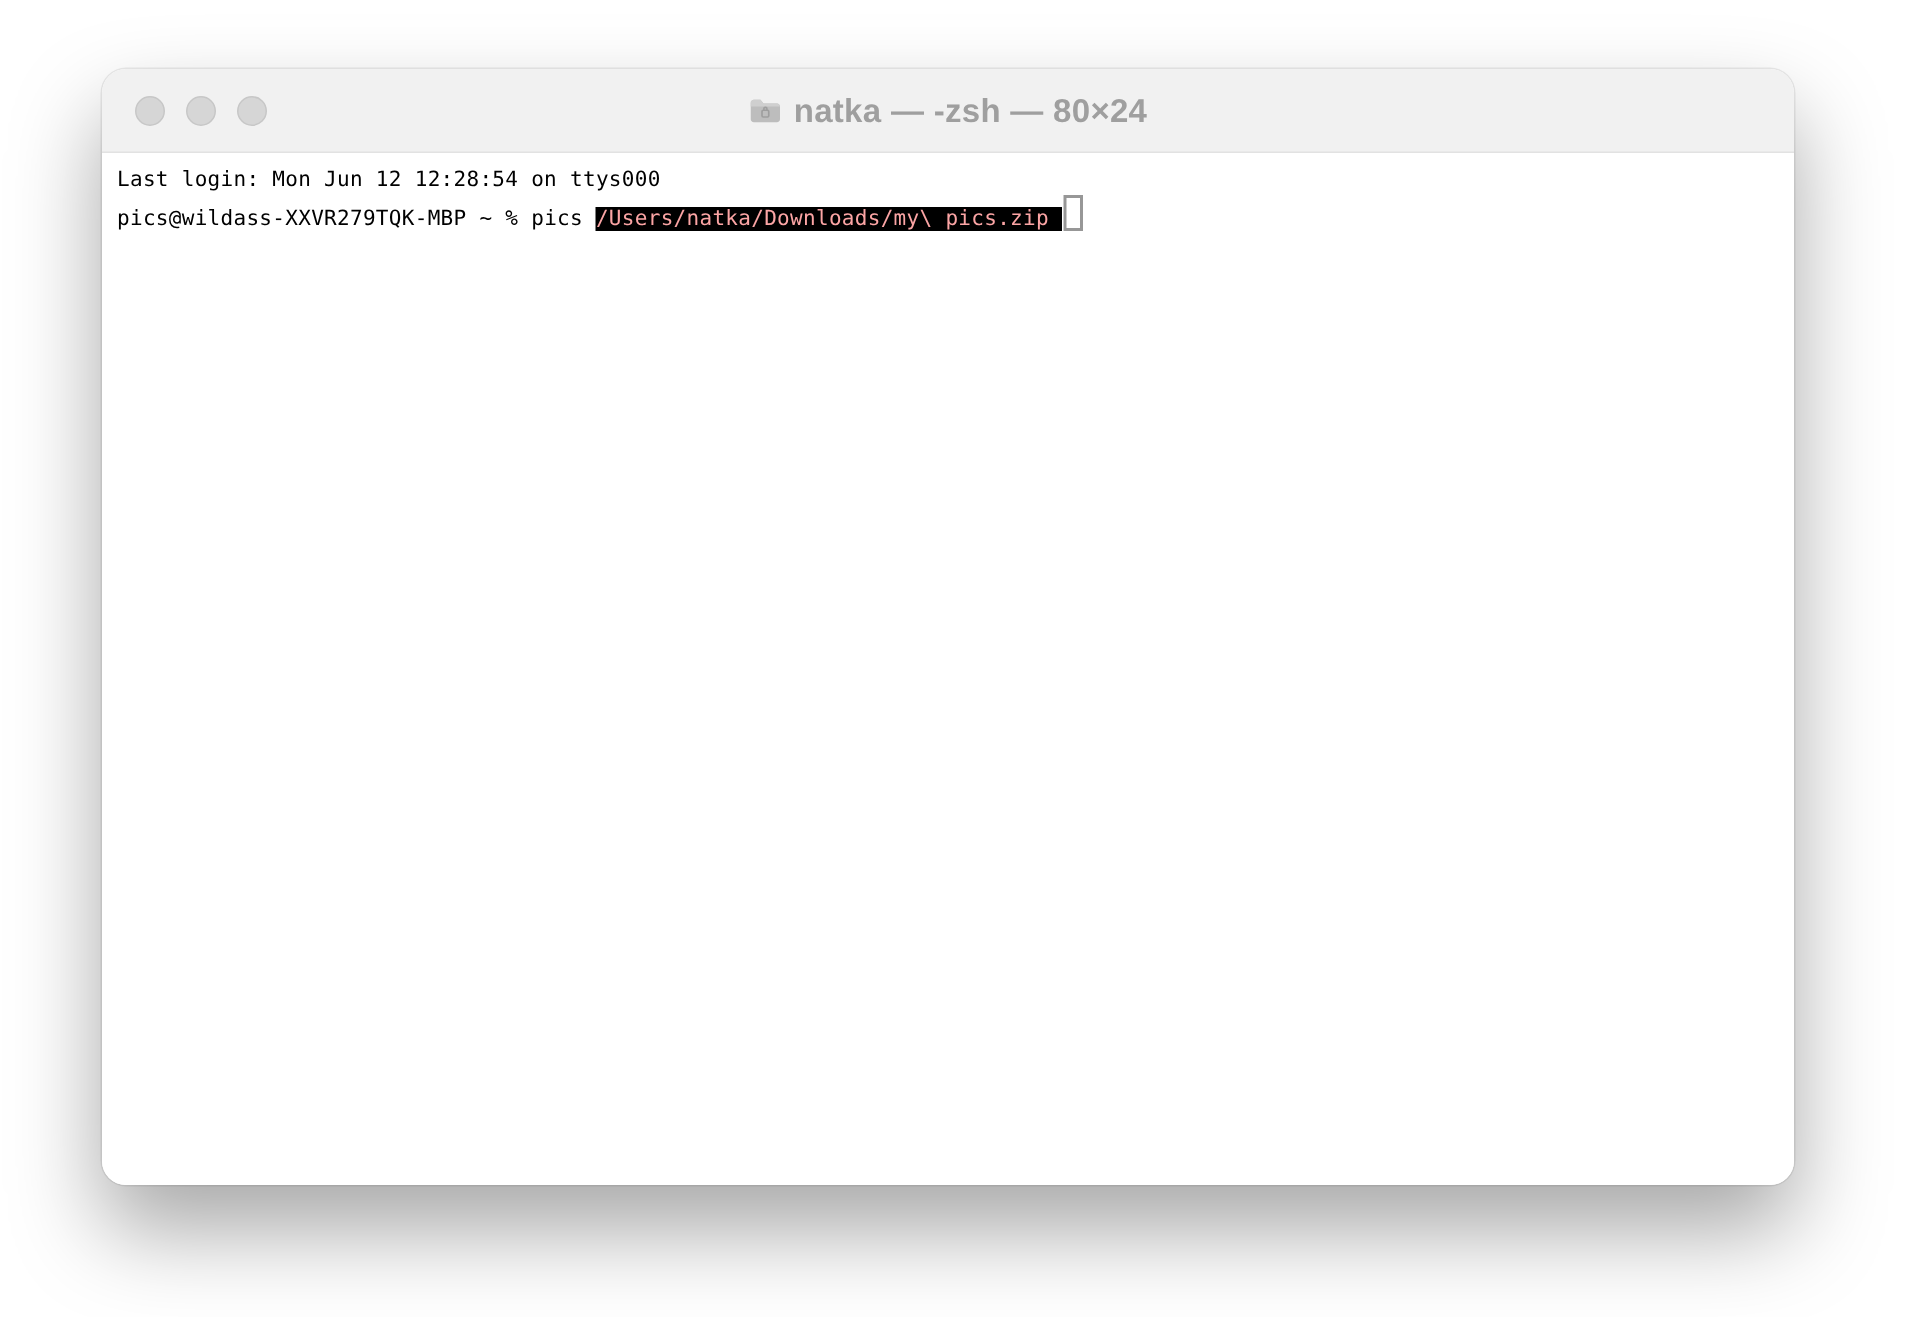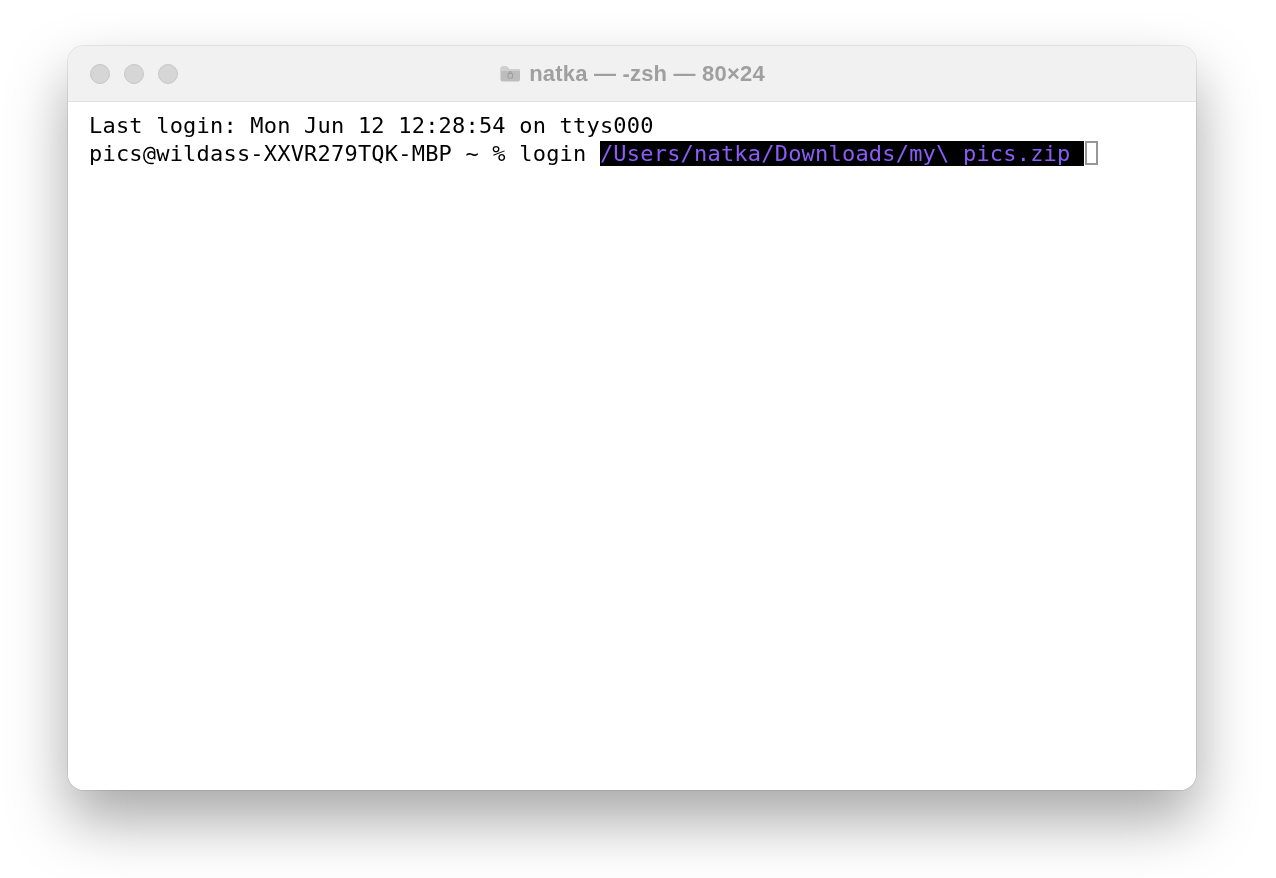--- a/index.html
+++ b/index.html
@@ -70,35 +70,35 @@
     }
     .title-text {
       color: #9f9f9f;
       font-weight: 700;
       font-size: 22px;
       letter-spacing: 0.2px;
     }
     .terminal-body {
       flex: 1;
       background: #ffffff;
-      padding: 10px 21px;
+      padding: 10px 10px;
       font-family: "SF Mono", ui-monospace, Menlo, Monaco, monospace;
-      font-size: 22px;
+      font-size: 14px;
       line-height: 1.28;
       color: #000000;
       white-space: pre;
       overflow: hidden;
       letter-spacing: 0.2px;
     }
     .line {
       white-space: pre;
     }
     .sel {
       background: #000000;
-      color: #8b5cf6;
+      color: #fca5a5;
     }
     .cursor {
       display: inline-block;
       width: 13px;
       height: 24px;
       border: 2px solid #979797;
       vertical-align: -4px;
       margin-left: 1px;
     }
   </style>
@@ -117,14 +117,14 @@
         <svg viewBox="0 0 22 18" width="22" height="18">
           <path d="M1.5 3.5 C1.5 2.4 2.4 1.5 3.5 1.5 L8 1.5 L10 4 L19 4 C20.1 4 21 4.9 21 6 L21 14.5 C21 15.6 20.1 16.5 19 16.5 L3.5 16.5 C2.4 16.5 1.5 15.6 1.5 14.5 Z" fill="#bdbdbd"></path>
           <path d="M1.5 6 L21 6 C21 4.9 20.1 4 19 4 L10 4 L8 1.5 L3.5 1.5 C2.4 1.5 1.5 2.4 1.5 3.5 Z" fill="#cfcfcf"></path>
           <rect x="9" y="8.5" width="4.5" height="4.5" rx="0.8" fill="none" stroke="#9e9e9e" stroke-width="1.1"></rect>
           <path d="M10.2 8.5 V7.6 a1 1 0 0 1 2.1 0 V8.5" fill="none" stroke="#9e9e9e" stroke-width="1.1"></path>
         </svg>
       </span>
       <span class="title-text">natka — -zsh — 80×24</span>
     </div>
   </div>
-  <div class="terminal-body"><div class="line">Last login: Mon Jun 12 12:28:54 on ttys000</div><div class="line"><span>pics@wildass-XXVR279TQK-MBP ~ % </span><span>login </span><span class="sel">/Users/natka/Downloads/my\ pics.zip </span><span class="cursor"></span></div></div>
+  <div class="terminal-body"><div class="line">Last login: Mon Jun 12 12:28:54 on ttys000</div><div class="line"><span>pics@wildass-XXVR279TQK-MBP ~ % </span><span>pics </span><span class="sel">/Users/natka/Downloads/my\ pics.zip </span><span class="cursor"></span></div></div>
 </div>
 
 </body></html>

